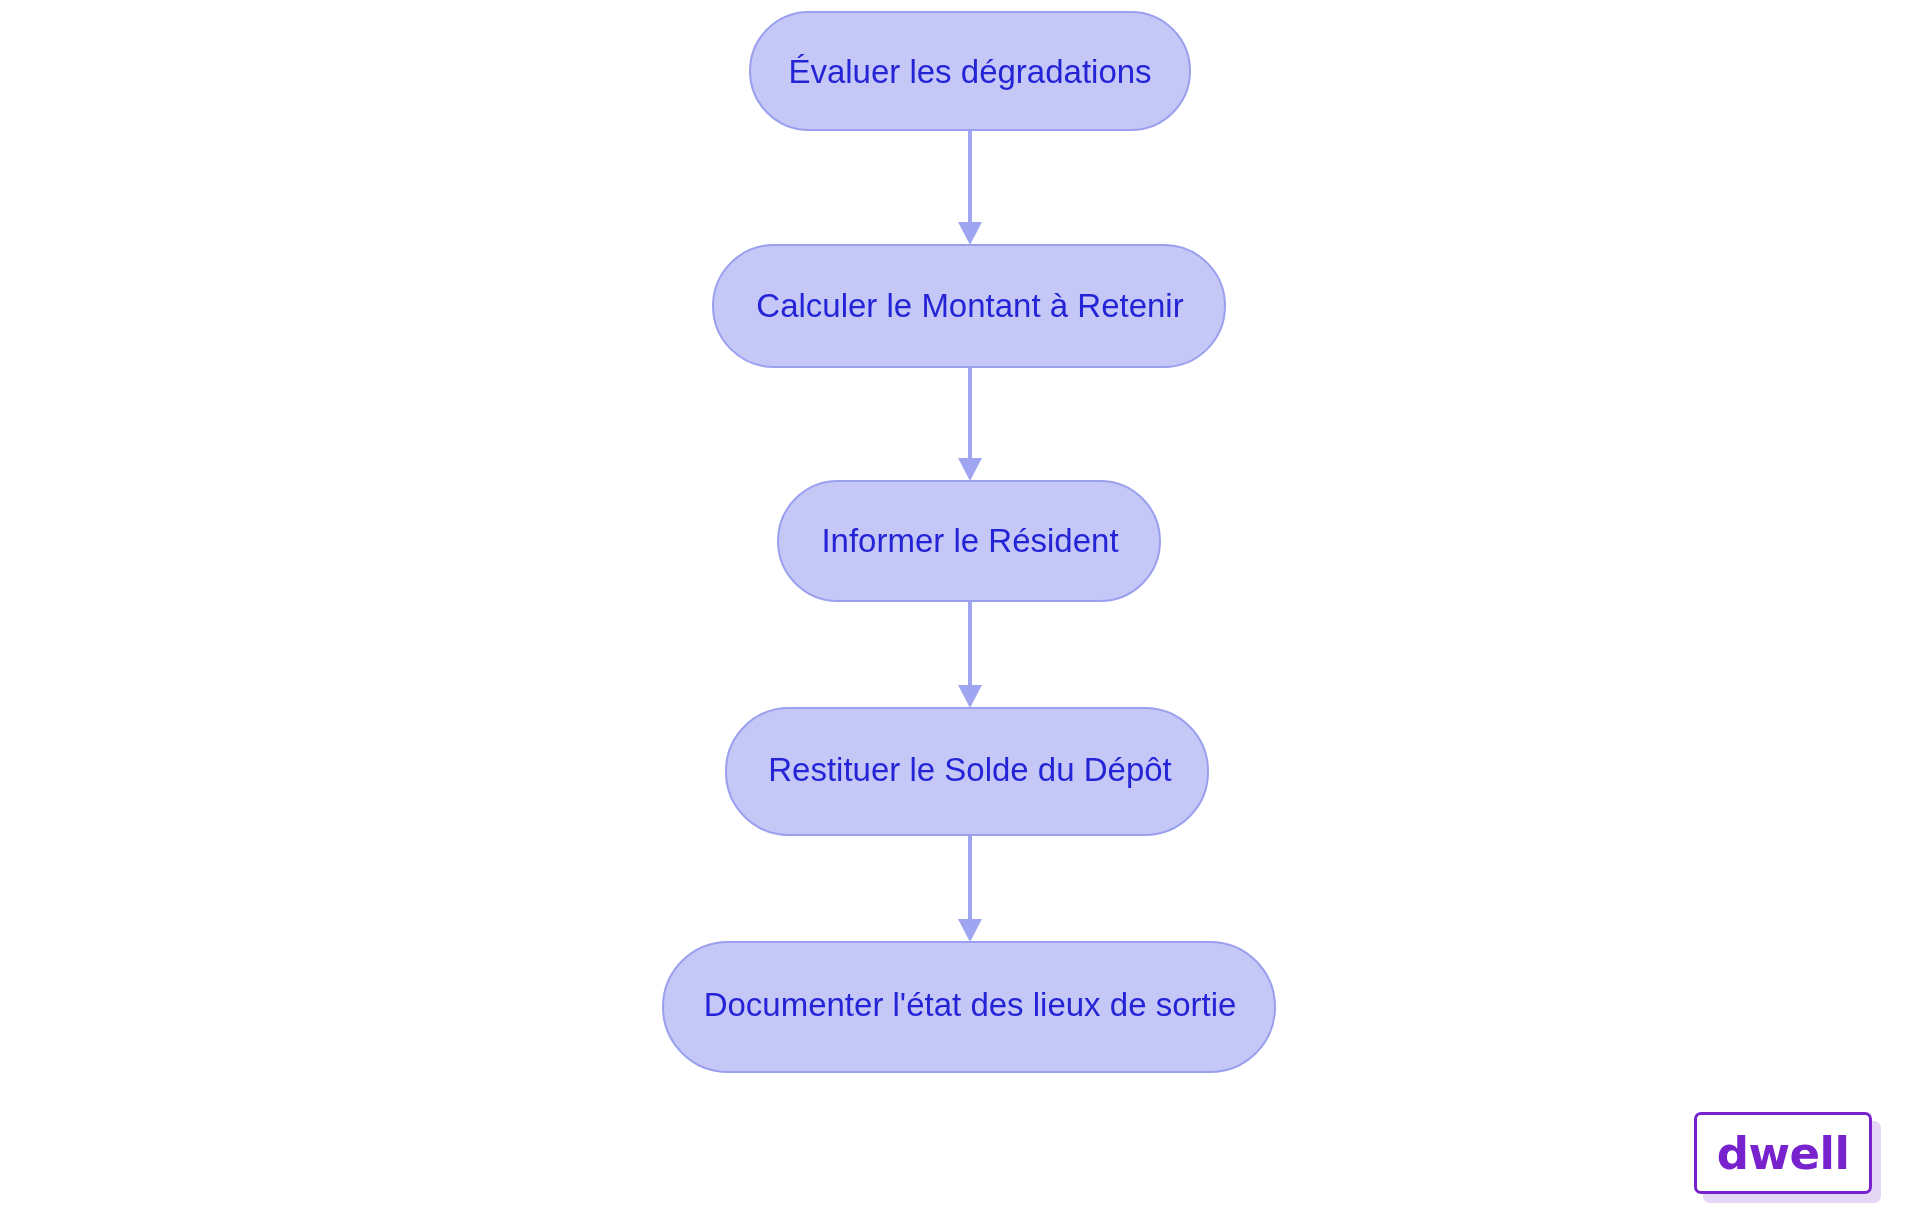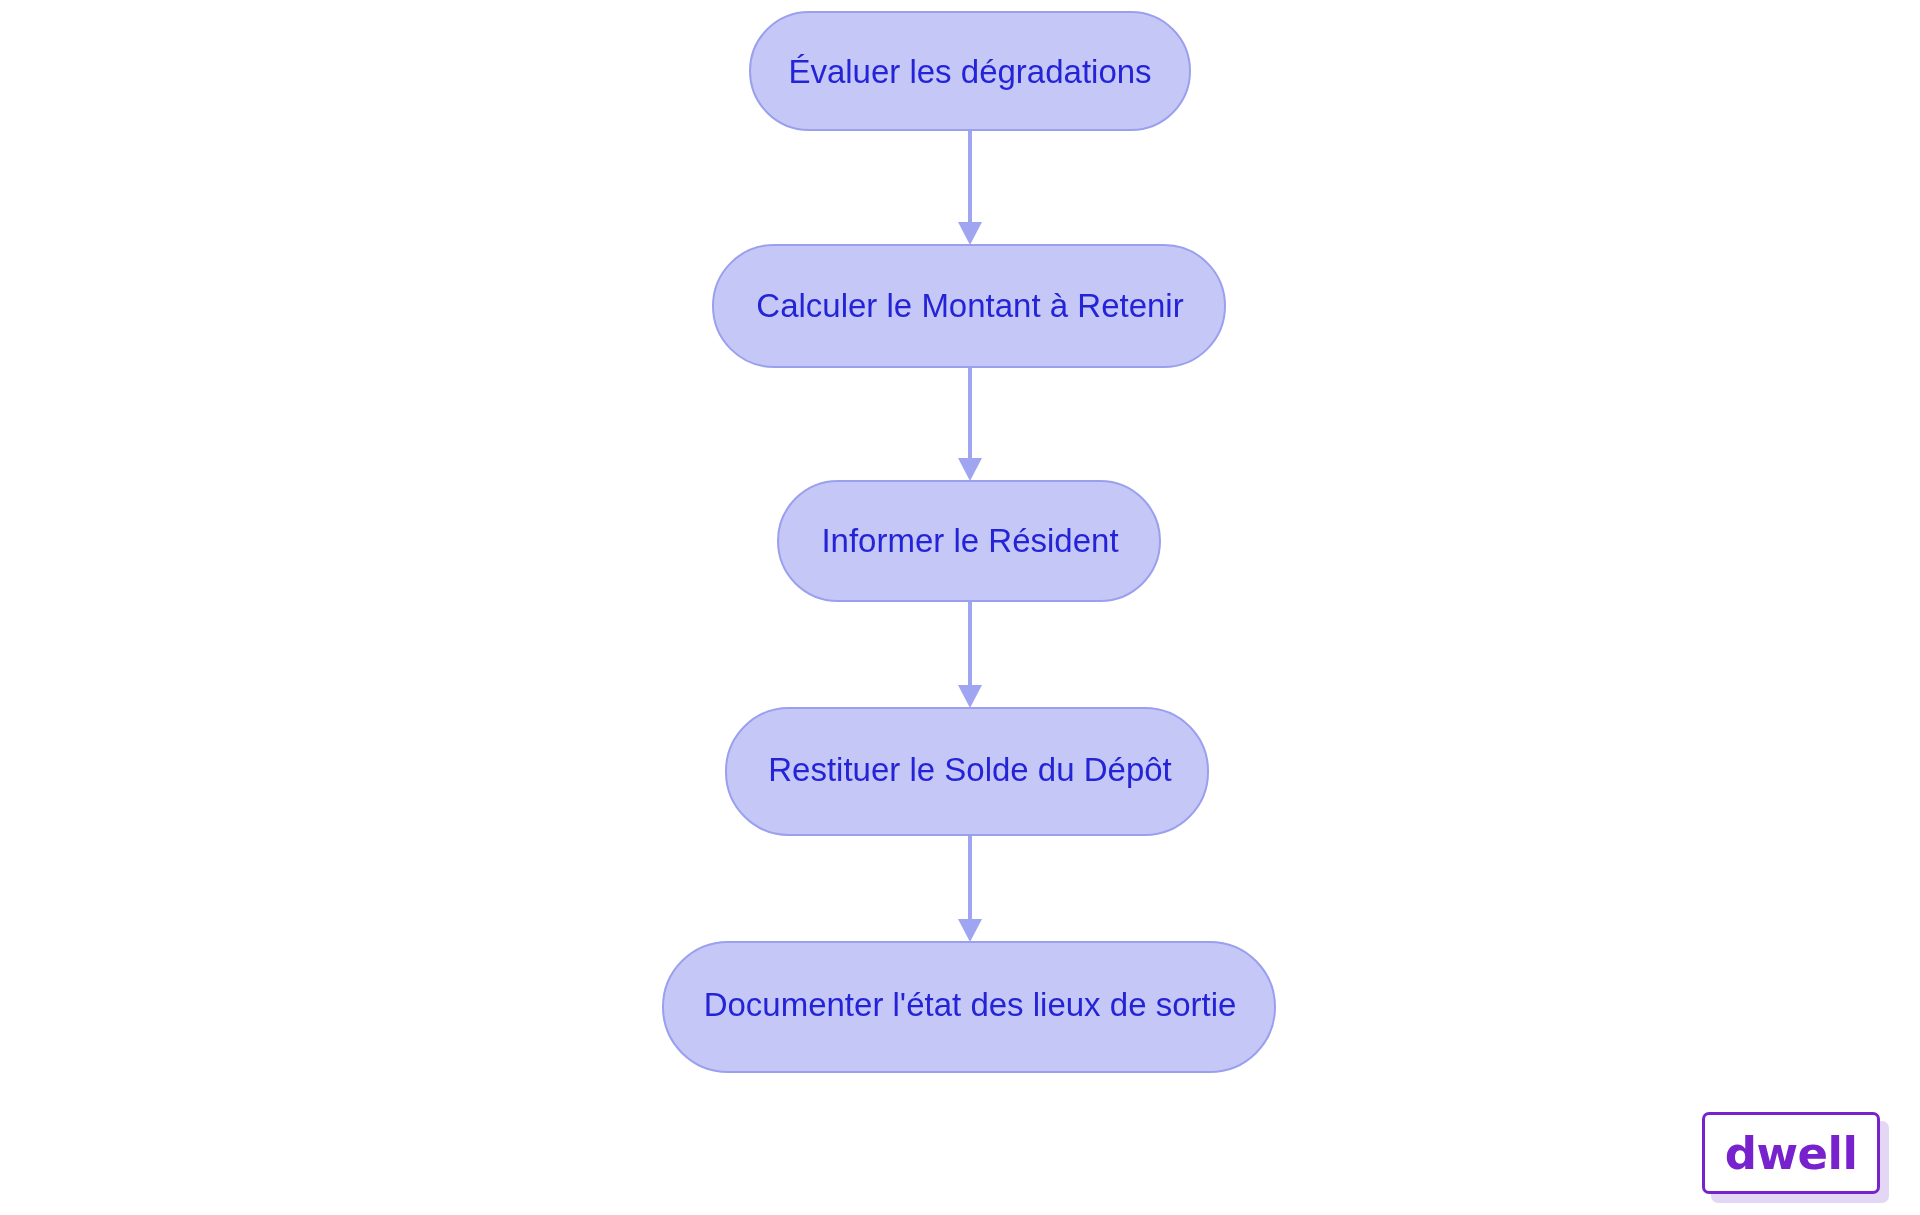--- a/index.html
+++ b/index.html
@@ -54,21 +54,20 @@
     width: 178px;
     height: 82px;
     box-sizing: border-box;
     background: #ffffff;
     border: 3px solid #7722cc;
     border-radius: 7px;
     box-shadow: 9px 9px 0 0 #e3d7f5;
     display: flex;
     align-items: center;
     justify-content: center;
-    margin-left: 8px;
   }
   #dwell-wordmark {
     color: #7722cc;
     font-family: "DejaVu Sans", sans-serif;
     font-size: 45px;
     font-weight: 700;
     letter-spacing: -0.5px;
     line-height: 1;
   }
 </style>

